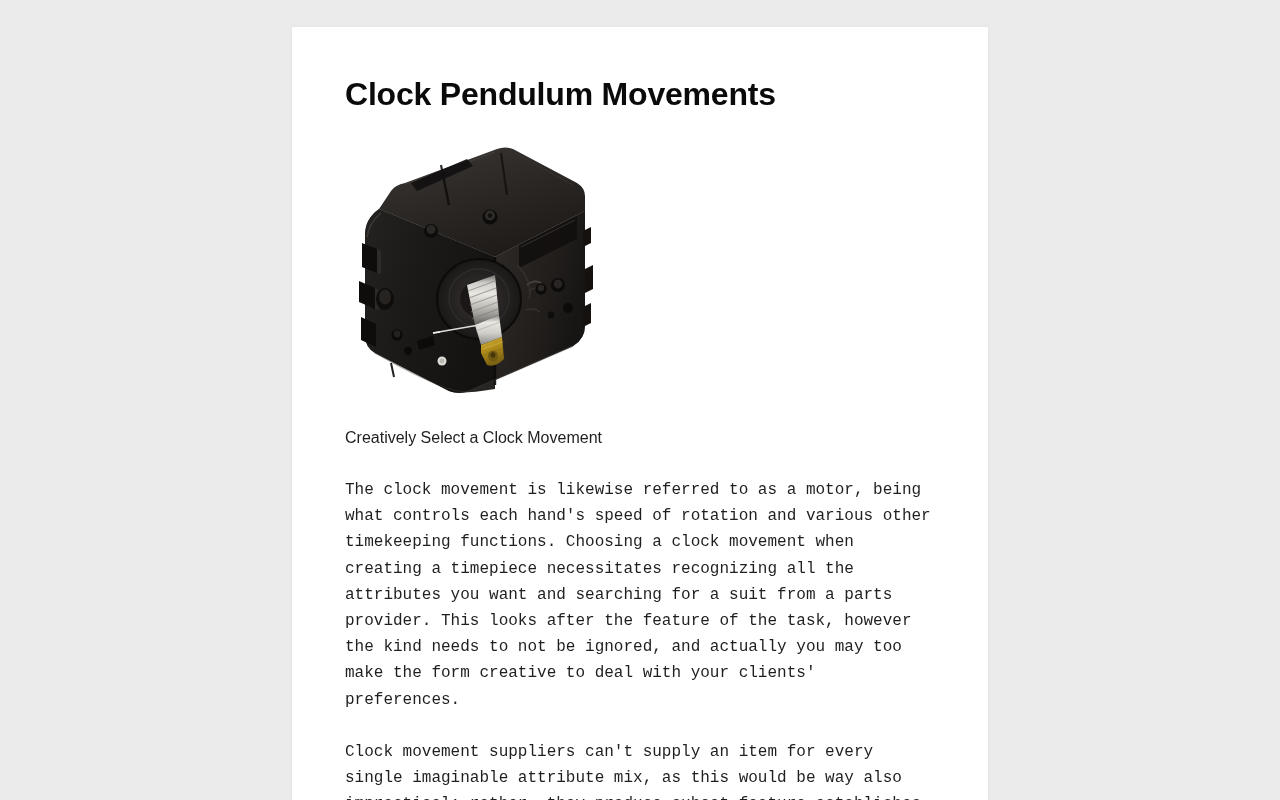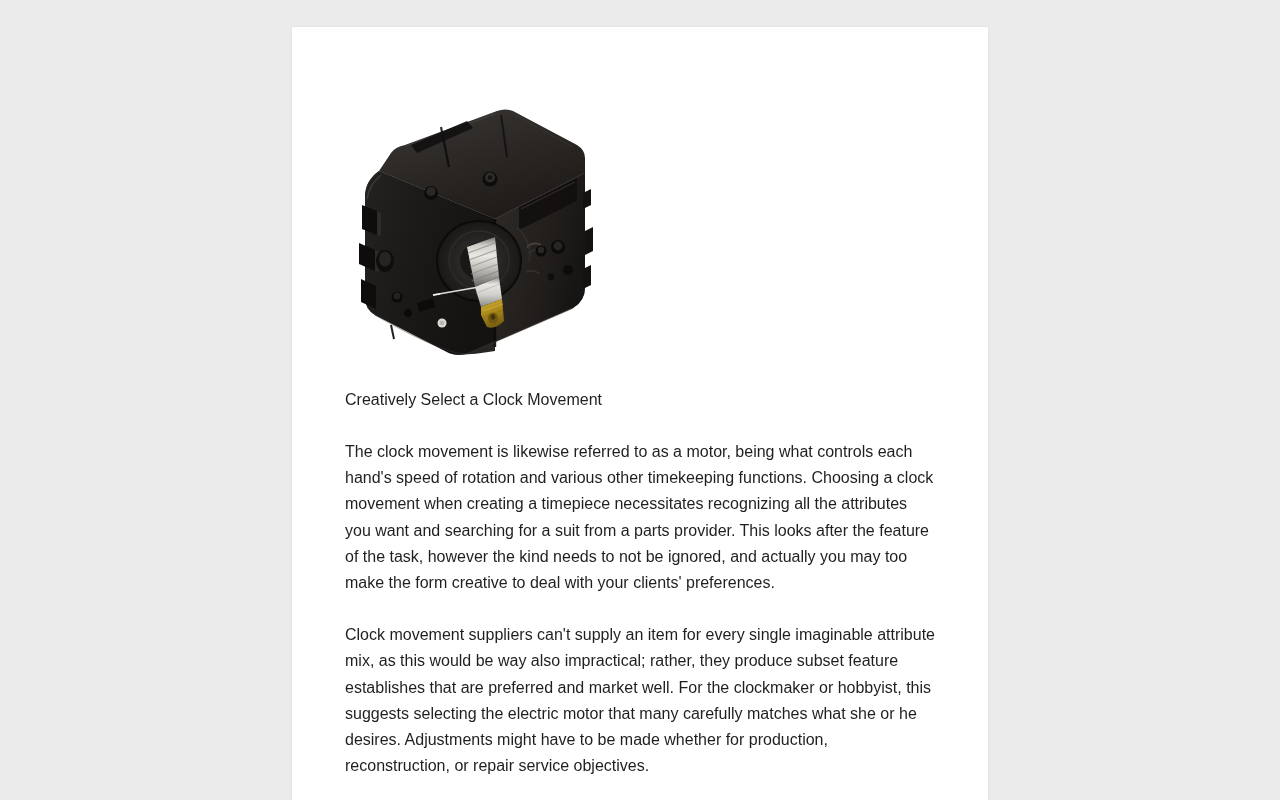--- a/index.html
+++ b/index.html
@@ -71,33 +71,35 @@
     font-size: 16px;
     line-height: 26px;
     color: #1f1f1f;
   }
 
   .body-paragraph {
     margin: 26px 0 0 0;
     font-size: 16px;
     line-height: 26.2px;
     color: #1f1f1f;
+    font-family: Liberation Mono, monospace;
   }
 
   .body-paragraph:first-of-type {
     margin-top: 24px;
   }
 </style>
 </head>
 <body>
 
 <div class="page-viewport">
 
   <article class="article-card">
 
+    <h1 class="article-title">Clock Pendulum Movements</h1>
 
     <figure class="article-figure">
       <svg class="product-photo" viewBox="0 0 252 258" xmlns="http://www.w3.org/2000/svg" role="img">
         <title>Black quartz clock pendulum movement mechanism with threaded silver shaft and brass tip</title>
 
         <rect x="0" y="0" width="252" height="258" fill="#ffffff"></rect>
 
         <defs>
           <linearGradient id="gTop" x1="0" y1="0" x2="0.55" y2="1">
             <stop offset="0%" stop-color="#3b3734"></stop>

